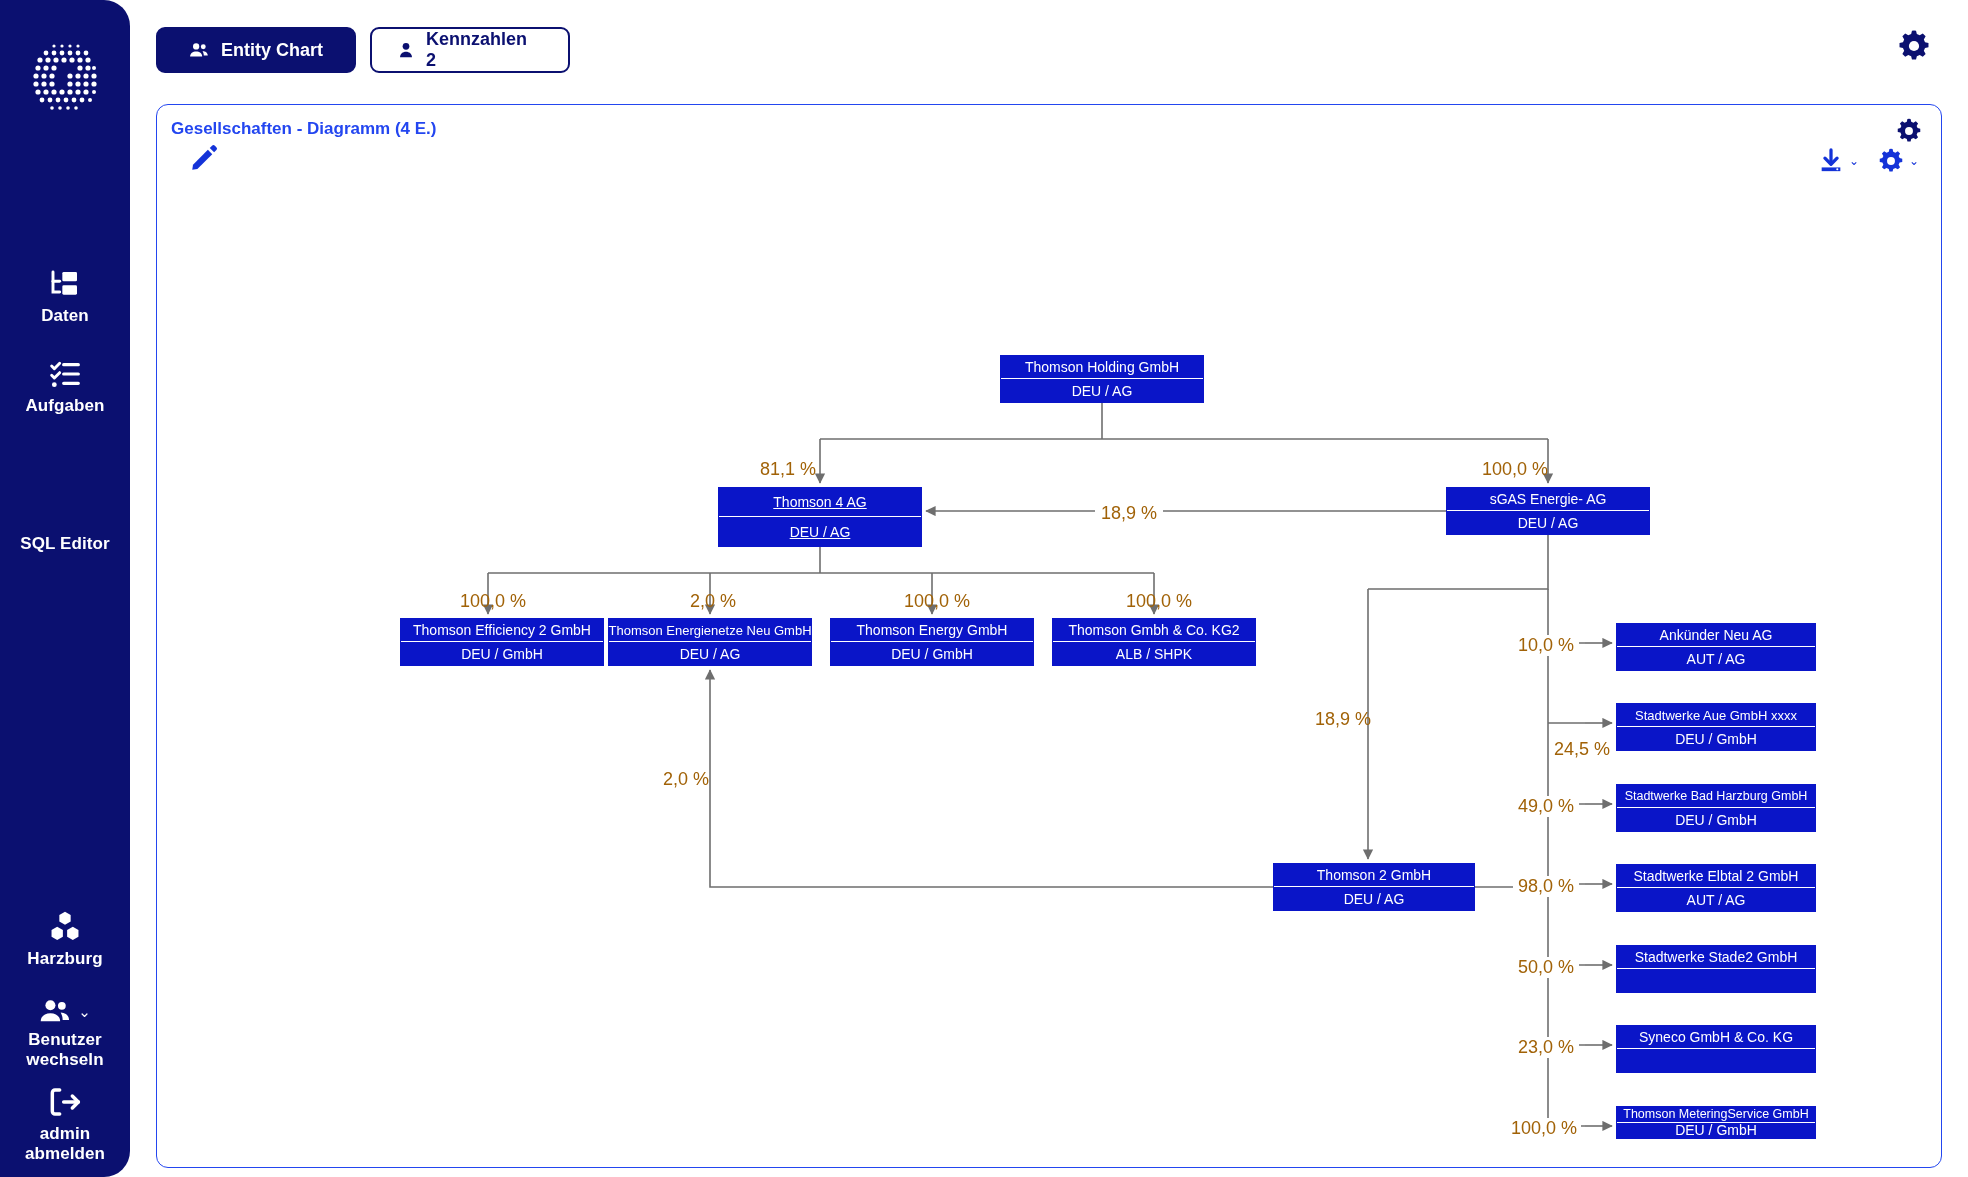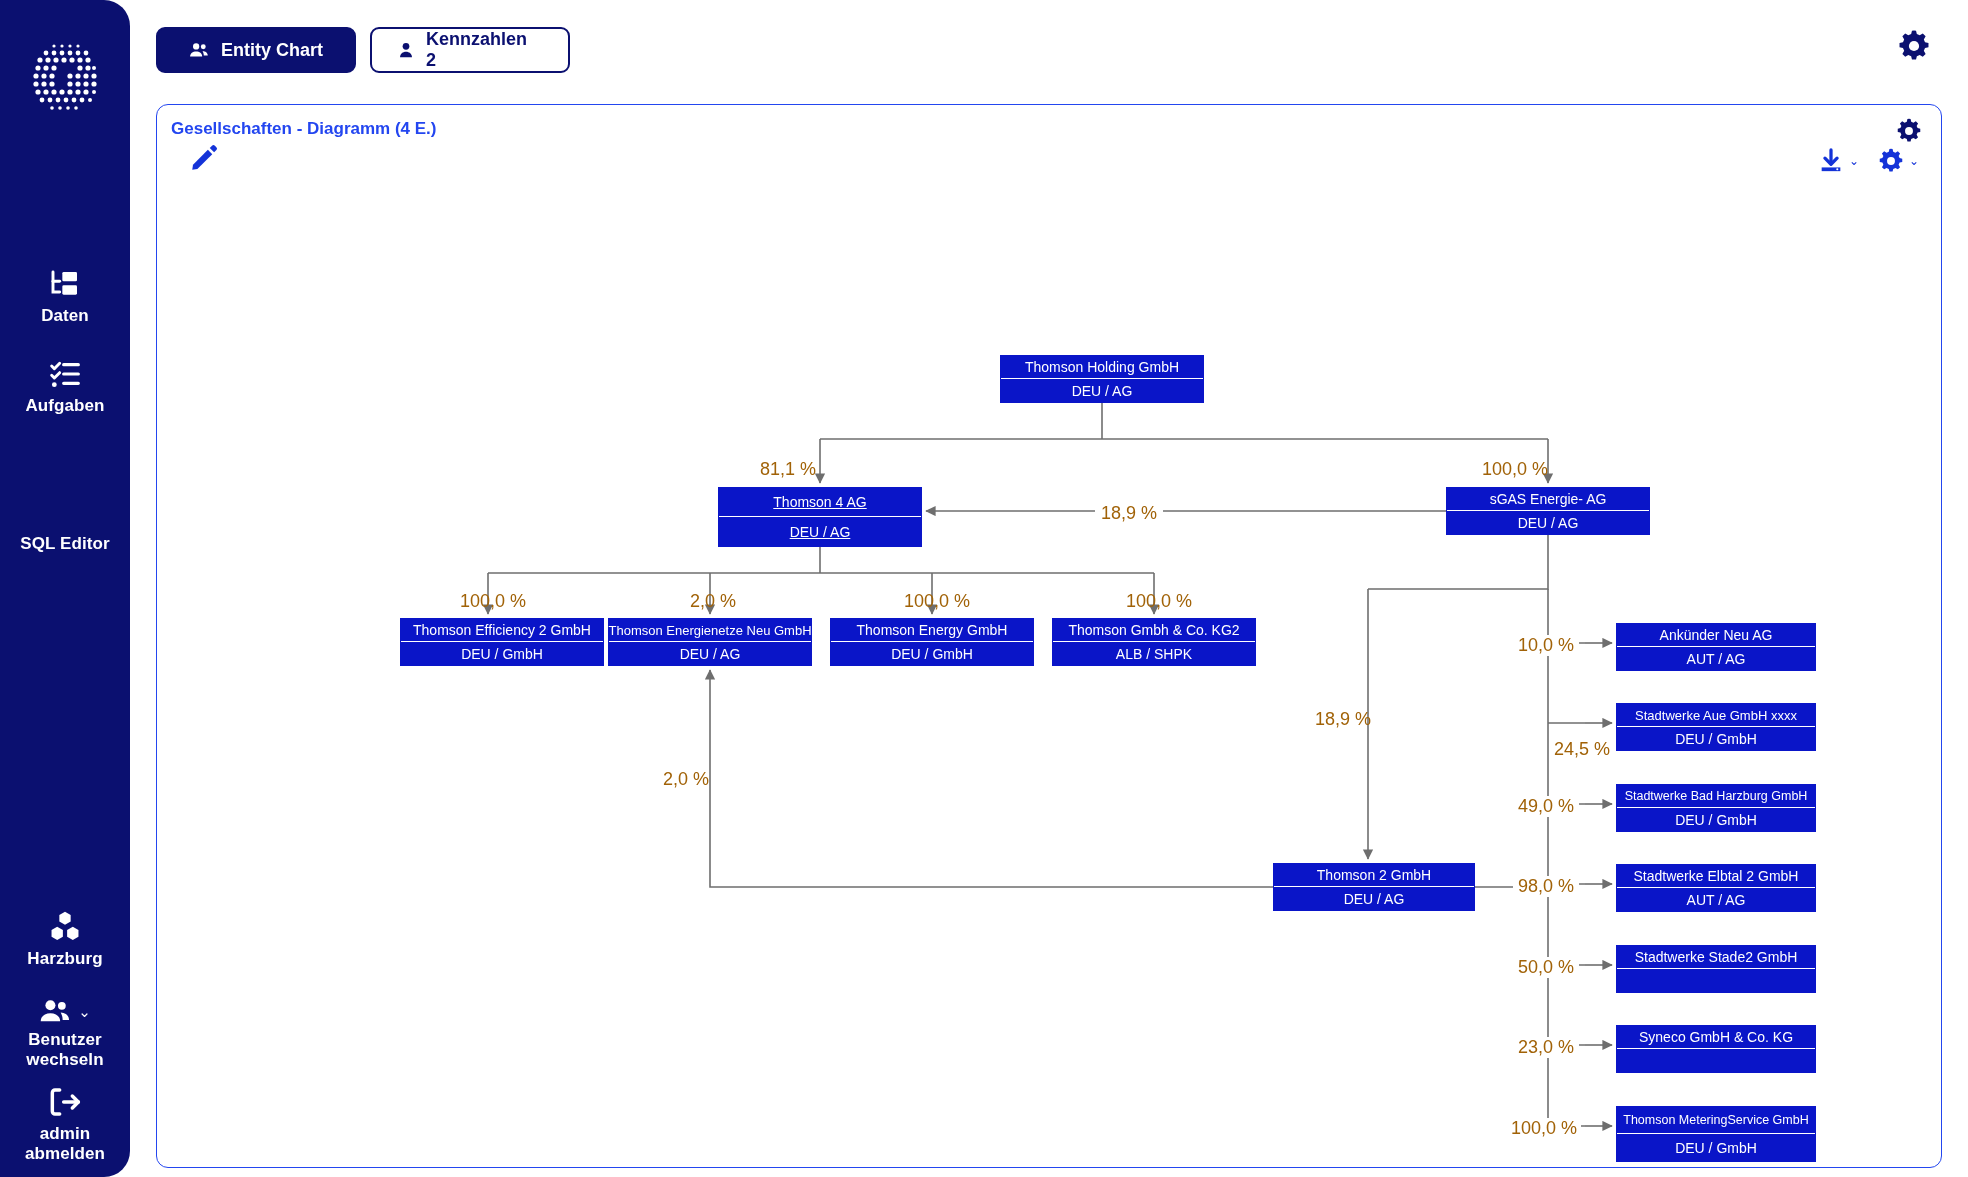--- a/index.html
+++ b/index.html
@@ -410,21 +410,21 @@
         <div class="sub">AUT / AG</div>
       </div>
       <div class="node" style="left:1459px;top:840px;width:200px;height:48px;">
         <div class="nm">Stadtwerke Stade2 GmbH</div>
         <div class="sub"></div>
       </div>
       <div class="node" style="left:1459px;top:920px;width:200px;height:48px;">
         <div class="nm">Syneco GmbH &amp; Co. KG</div>
         <div class="sub"></div>
       </div>
-      <div class="node" style="left:1459px;top:1001px;width:200px;height:56px;">
+      <div class="node" style="left:1459px;top:1001px;width:200px;height:33px;">
         <div class="nm" style="font-size:12.5px;">Thomson MeteringService GmbH</div>
         <div class="sub">DEU / GmbH</div>
       </div>
 
       <div class="elabel" style="left:603px;top:354px;">81,1 %</div>
       <div class="elabel" style="left:1325px;top:354px;">100,0 %</div>
       <div class="elabel" style="left:938px;top:398px;background:#fff;padding:0 6px;">18,9 %</div>
       <div class="elabel" style="left:303px;top:486px;">100,0 %</div>
       <div class="elabel" style="left:533px;top:486px;">2,0 %</div>
       <div class="elabel" style="left:747px;top:486px;">100,0 %</div>

